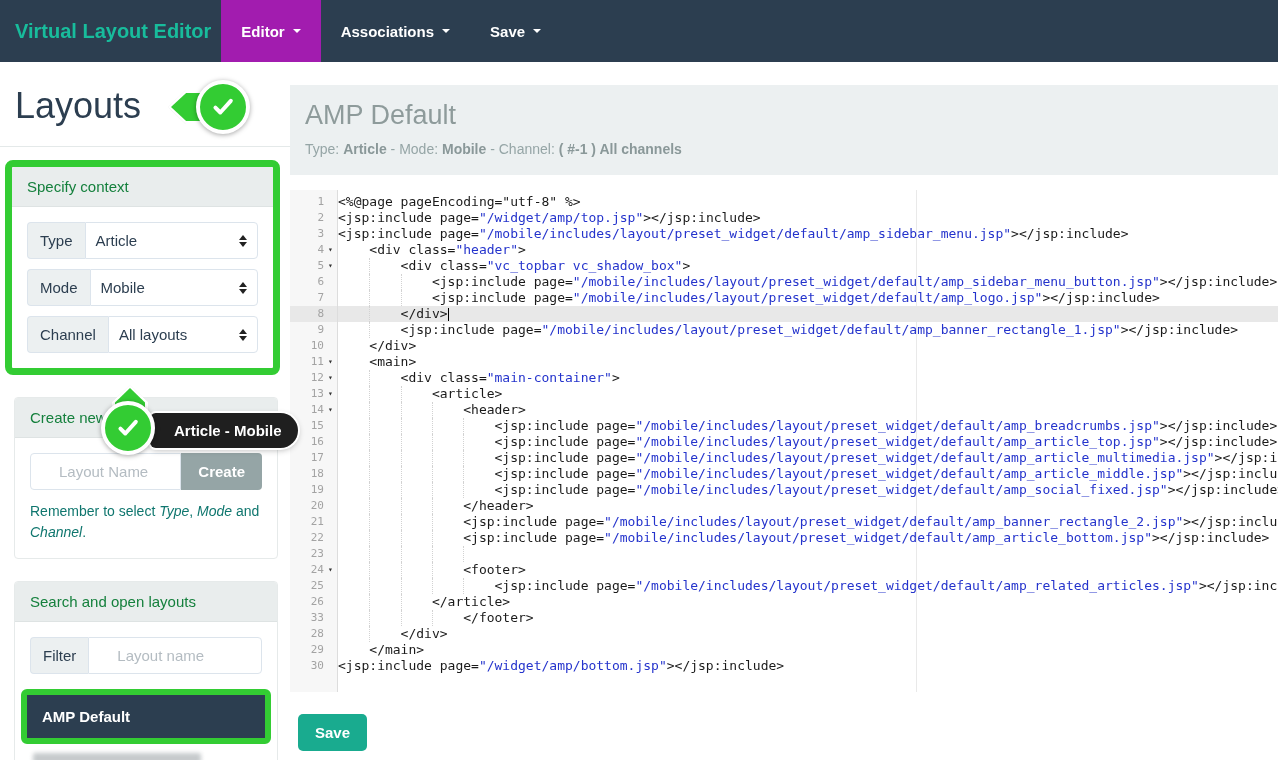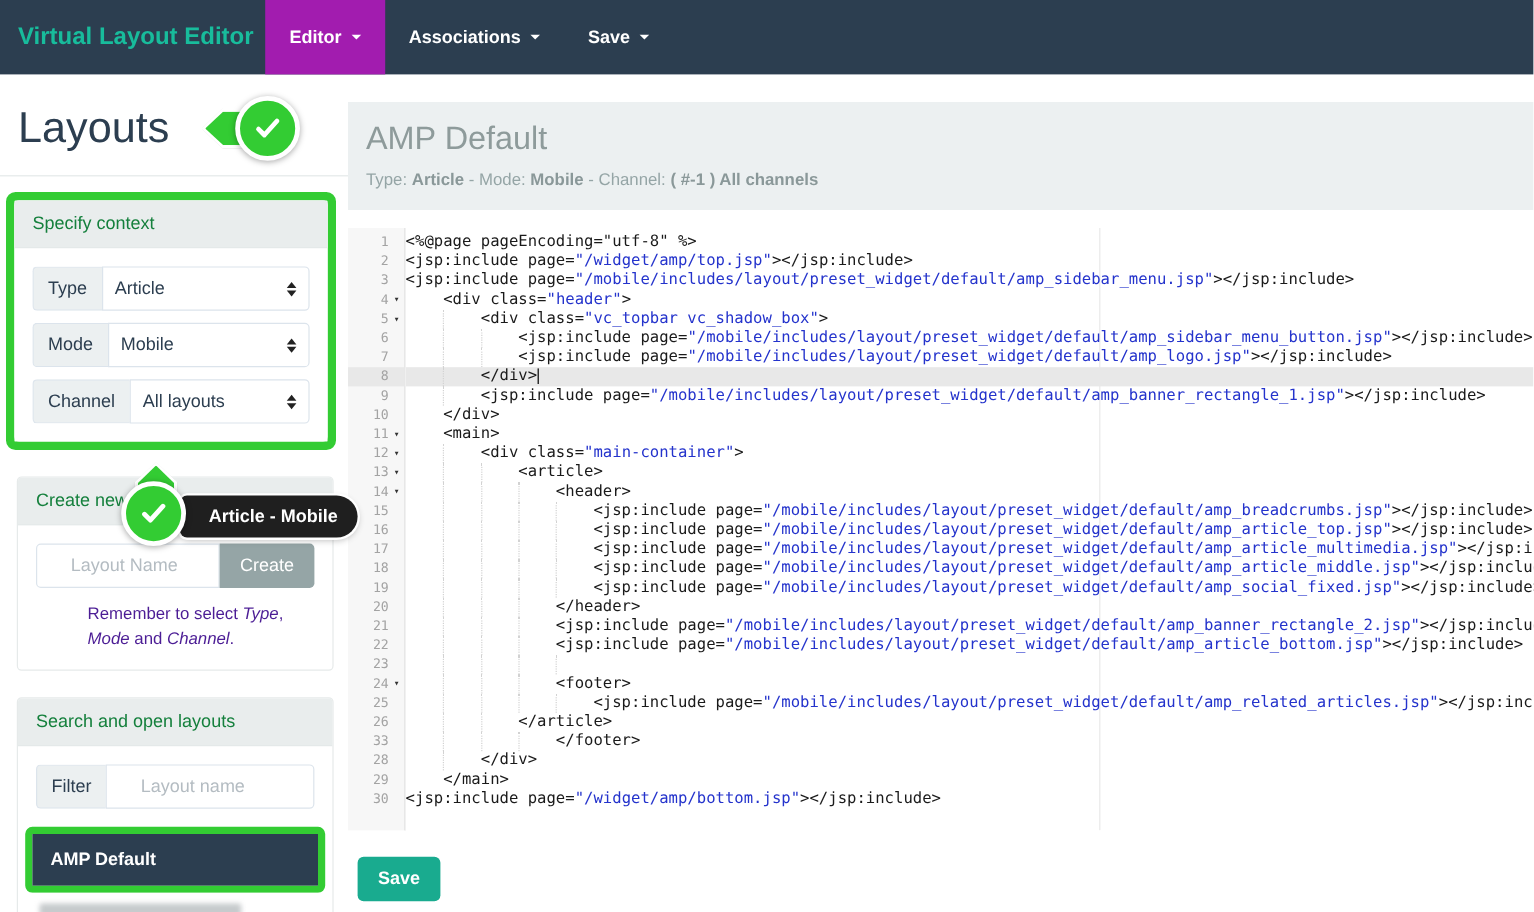--- a/index.html
+++ b/index.html
@@ -29,22 +29,22 @@
   .ig { display:flex; margin-bottom:10px; }
   .ig:last-child { margin-bottom:0; }
   .ig-addon { background:#ecf0f1; border:1px solid #dce4ec; border-right:0; border-radius:4px 0 0 4px; padding:9px 12px; font-size:15px; color:#2c3e50; white-space:nowrap; display:flex; align-items:center; }
   .sel { flex:1; border:1px solid #dce4ec; border-radius:0 4px 4px 0; background:#fff; display:flex; align-items:center; justify-content:space-between; padding:8px 10px; font-size:15px; cursor:pointer; min-width:0; }
   .stepper { display:flex; flex-direction:column; gap:2px; flex:none; margin-left:6px; }
   .tri-up { width:0; height:0; border-left:4px solid transparent; border-right:4px solid transparent; border-bottom:5px solid #222; }
   .tri-down { width:0; height:0; border-left:4px solid transparent; border-right:4px solid transparent; border-top:5px solid #222; }
   .ig input { flex:1; min-width:0; border:1px solid #dce4ec; border-radius:4px 0 0 4px; padding:9px 28px; font-size:15px; color:#2c3e50; outline:none; font-family:"Liberation Sans", sans-serif; }
   .ig input::placeholder { color:#b4bcc2; }
   .ig input.rounded { border-radius:0 4px 4px 0; }
-  .btn-create { background:#95a5a6; color:#fff; font-weight:normal; font-size:15px; border:none; border-radius:0 4px 4px 0; padding:9px 17px; cursor:pointer; font-family:"Liberation Sans", sans-serif; }
-  .hint { font-size:14px; color:#4c1d95; margin-top:11px; line-height:1.5;margin-left:43px; }
+  .btn-create { background:#95a5a6; color:#fff; font-weight:bold; font-size:15px; border:none; border-radius:0 4px 4px 0; padding:9px 17px; cursor:pointer; font-family:"Liberation Sans", sans-serif; }
+  .hint { font-size:14px; color:#0f766e; margin-top:11px; line-height:1.5; }
   .hint em { font-style:italic; }
   .hl-item { border:6px solid #33cc33; border-radius:6px; margin-top:15px; }
   .layout-item.sel-item { background:#2c3e50; color:#fff; font-weight:bold; font-size:15px; padding:13px 15px; cursor:pointer; }
   .layout-item.redacted { background:#fff; padding:9px 12px; cursor:pointer; }
   .blur-blob { height:11px; background:#c6cacc; border-radius:2px; filter:blur(2px); }
   
   .badge-circle { position:absolute; width:54px; height:54px; border-radius:50%; background:#33cc33; border:4px solid #fff; box-shadow:0 1px 5px rgba(0,0,0,0.35); display:flex; align-items:center; justify-content:center; z-index:5; }
   .tail { position:absolute; z-index:4; filter:drop-shadow(0 1px 2px rgba(0,0,0,0.25)); }
   .tail-shape { position:absolute; inset:0; background:#fff; }
   .tail-shape i { position:absolute; inset:3px; background:#33cc33; display:block; }

